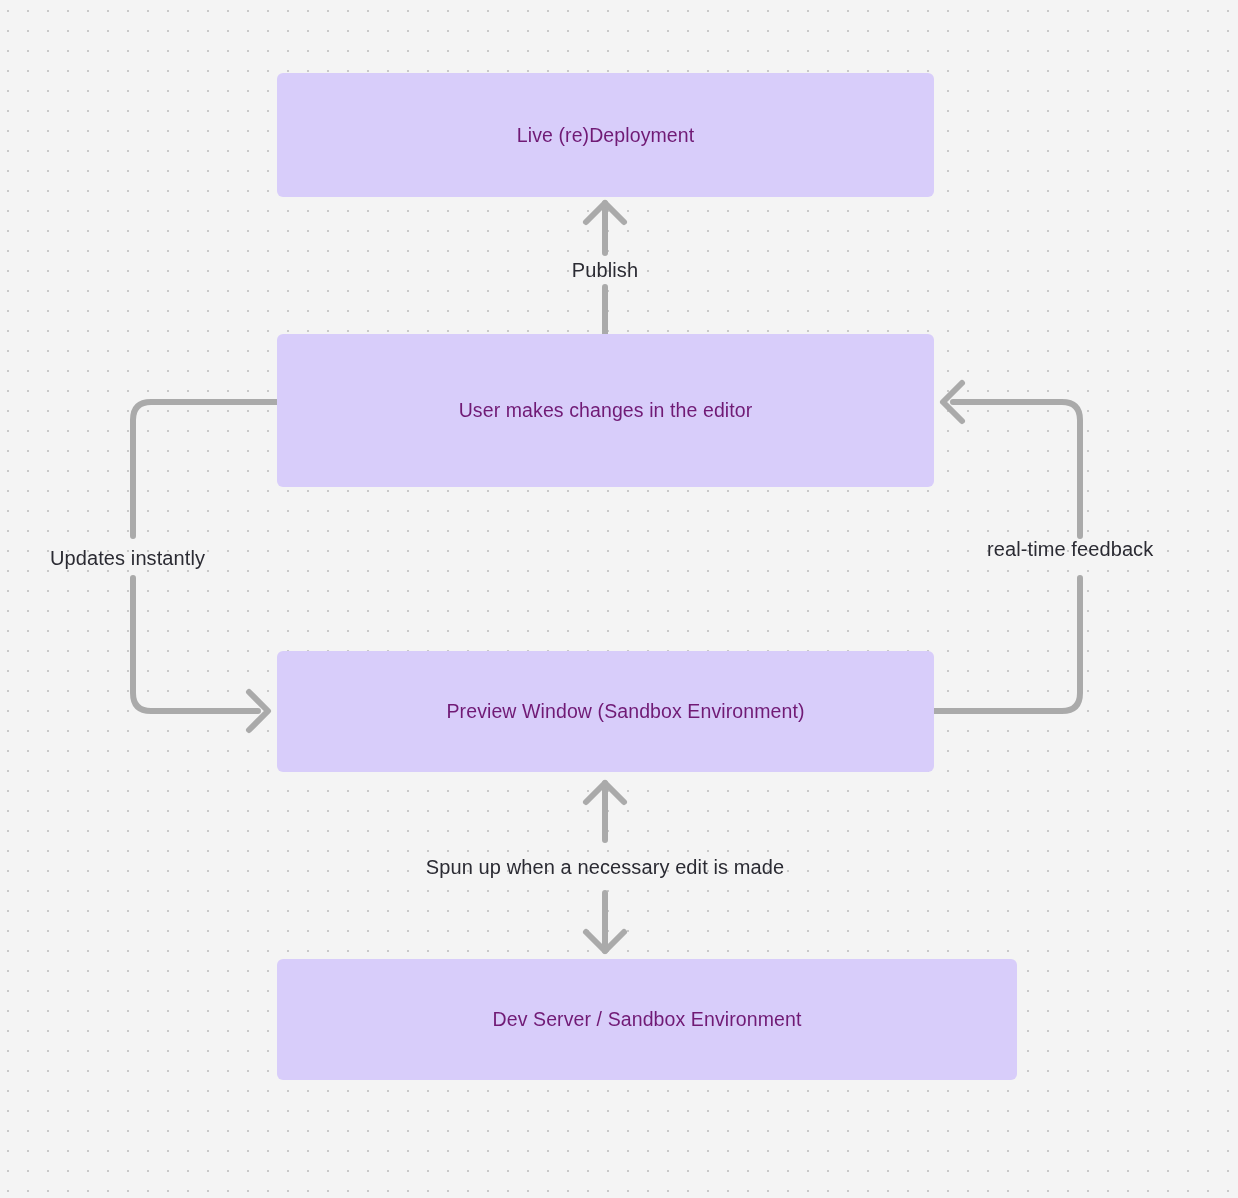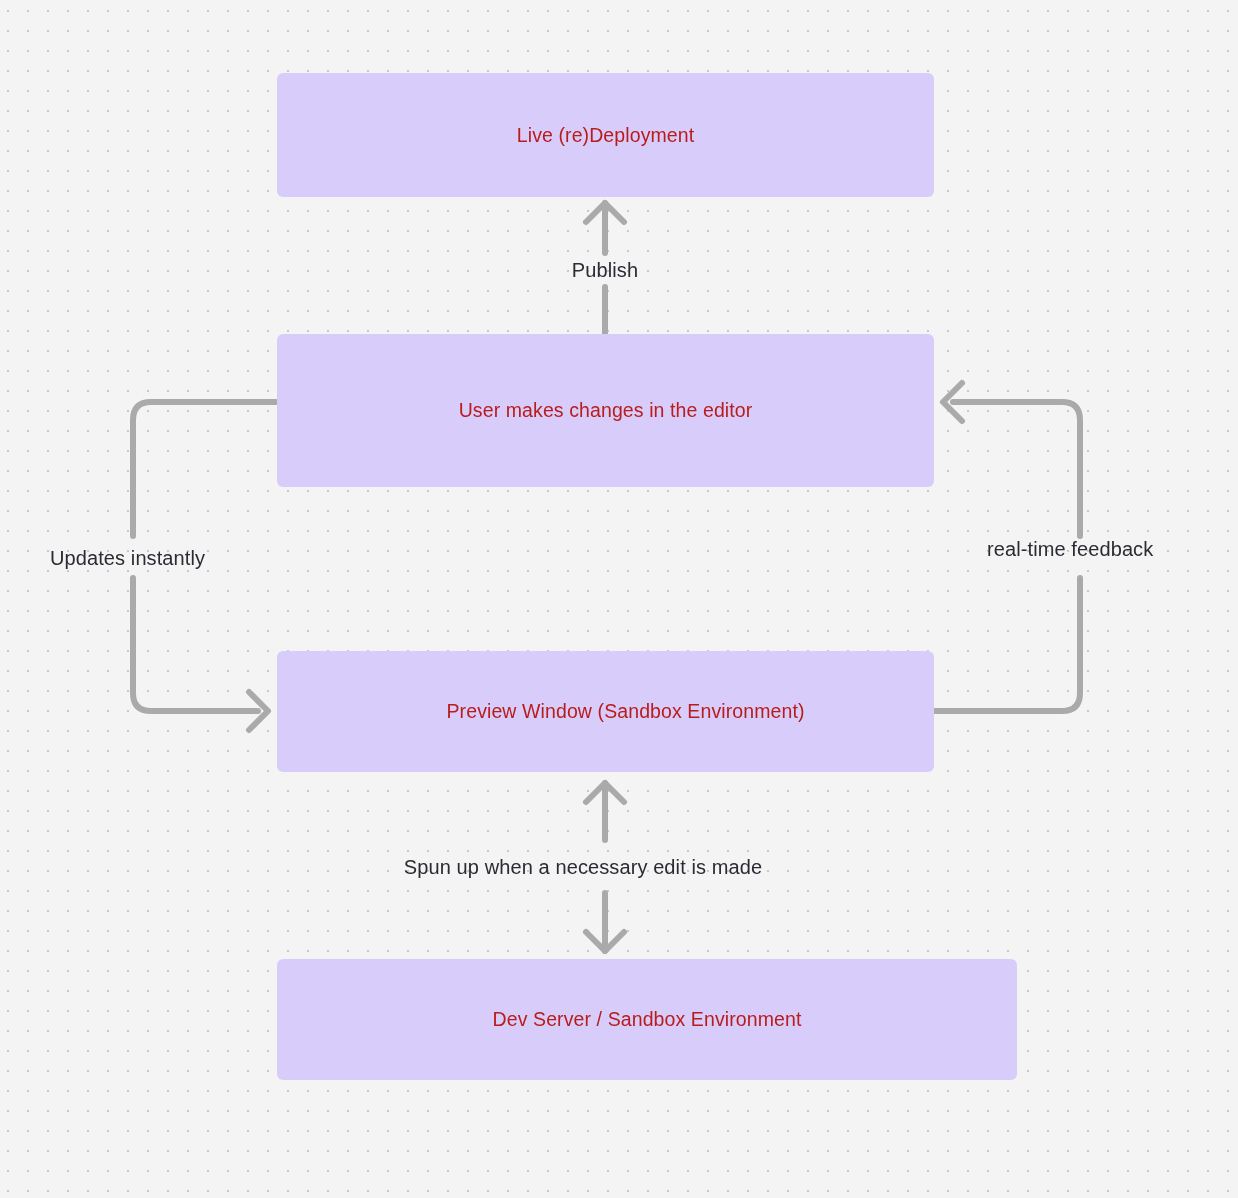--- a/index.html
+++ b/index.html
@@ -39,21 +39,21 @@
     background: #d8cdfa;
     border-radius: 6px;
     display: flex;
     align-items: center;
     justify-content: center;
     box-sizing: border-box;
   }
 
   .node-label {
     font-size: 19.5px;
-    color: #b91c1c;
+    color: #701a75;
     letter-spacing: 0.1px;
     text-align: left;
     line-height: 1.25;
     white-space: nowrap;
   }
 
   .edge-label {
     position: absolute;
     font-size: 20px;
     color: #2b2b33;
@@ -68,21 +68,21 @@
   
   #node-live        { left: 277px; top: 73px;  width: 657px; height: 124px; }
   #node-editor      { left: 277px; top: 334px; width: 657px; height: 153px; }
   #node-preview     { left: 277px; top: 651px; width: 657px; height: 121px; padding-left: 40px; }
   #node-devserver   { left: 277px; top: 959px; width: 740px; height: 121px; }
 
   
   #label-publish       { left: 605px; top: 270px; }
   #label-updates       { left: 50px;  top: 547px; }
   #label-realtime      { left: 987px; top: 538px; }
-  #label-spunup        { left: 583px; top: 867px; }
+  #label-spunup        { left: 605px; top: 867px; }
 </style>
 </head>
 <body>
 
 <div id="canvas">
 
   <svg id="edge-layer" viewBox="0 0 1238 1198" width="1238" height="1198" xmlns="http://www.w3.org/2000/svg">
 
     <g>
 

